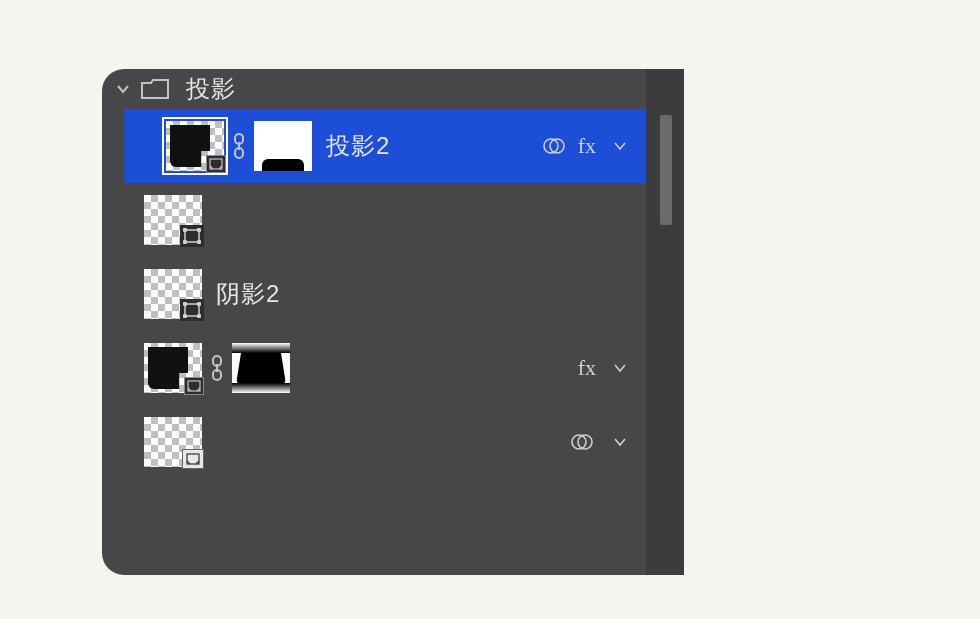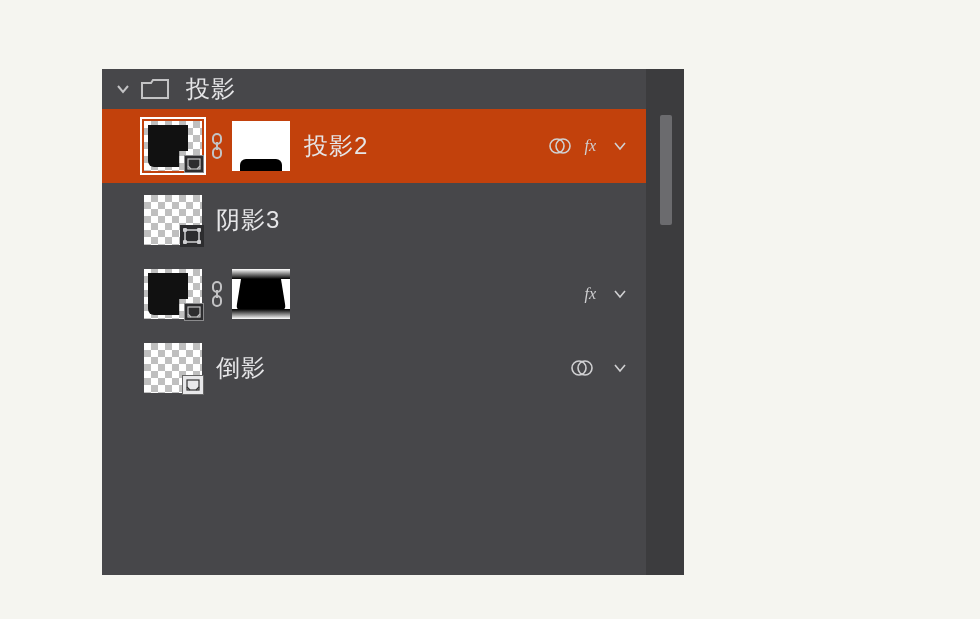--- a/index.html
+++ b/index.html
@@ -11,20 +11,21 @@
     position: relative;
   }
   .panel {
     position: absolute;
     left: 102px;
     top: 69px;
     width: 582px;
     height: 506px;
     background: #47474a;
     display: flex;
+    border-radius: 22px;
   }
   .layers-col {
     width: 544px;
     height: 100%;
   }
   .scroll-col {
     width: 38px;
     height: 100%;
     background: #3c3c3e;
     position: relative;
@@ -63,21 +64,22 @@
   .folder-icon svg { fill: none; stroke: #c3c3c5; stroke-width: 2; }
   .layer-row {
     height: 74px;
     padding-left: 42px;
     display: flex;
     align-items: center;
     gap: 10px;
     position: relative;
   }
   .layer-row.selected {
-    background: #c2410c;
+    background: #1d4ed8;
+    margin-left: 22px;
   }
   .thumb-wrap {
     display: flex; align-items: center; gap: 6px;
   }
   .thumb {
     width: 58px; height: 50px;
     position: relative;
     flex-shrink: 0;
   }
   .thumb.selected-ring {
@@ -144,23 +146,22 @@
     display: flex;
     align-items: center;
     gap: 10px;
   }
   .icon-slot {
     width: 28px; height:28px;
     display:flex;align-items:center;justify-content:center;
   }
   .icon-slot svg { stroke:#d0d0d2; fill:none; stroke-width:1.6;}
   .fx-text {
-    font-style: italic;
     font-family: Georgia, serif;
-    font-size: 16px;
+    font-size: 22px;
     color: #d0d0d2;
   }
   .black-shape {
     position:absolute; left:4px; top:4px; right:14px; bottom:4px;
     background:#111;
     border-radius: 0 0 6px 6px;
   }
   .black-shape.c {
     clip-path: polygon(0 0, 100% 0, 100% 62%, 78% 62%, 78% 100%, 0 100%);
   }
@@ -249,23 +250,37 @@
         <div class="shape-badge">
           <svg width="18" height="16" viewBox="0 0 18 16">
               <rect x="2" y="2" width="14" height="12"></rect>
               <circle cx="2" cy="2" r="1.5" fill="#d0d0d2"></circle>
               <circle cx="16" cy="2" r="1.5" fill="#d0d0d2"></circle>
               <circle cx="2" cy="14" r="1.5" fill="#d0d0d2"></circle>
               <circle cx="16" cy="14" r="1.5" fill="#d0d0d2"></circle>
             </svg>
         </div>
       </div>
-      <span class="layer-name">阴影3</span>
-    </div>
-
+    </div>
+
+    <div class="layer-row">
+      <div class="thumb">
+        <div class="checker"></div>
+        <div class="shape-badge">
+          <svg width="18" height="16" viewBox="0 0 18 16">
+              <rect x="2" y="2" width="14" height="12"></rect>
+              <circle cx="2" cy="2" r="1.5" fill="#d0d0d2"></circle>
+              <circle cx="16" cy="2" r="1.5" fill="#d0d0d2"></circle>
+              <circle cx="2" cy="14" r="1.5" fill="#d0d0d2"></circle>
+              <circle cx="16" cy="14" r="1.5" fill="#d0d0d2"></circle>
+            </svg>
+        </div>
+      </div>
+      <span class="layer-name">阴影2</span>
+    </div>
 
 
     <div class="layer-row">
       <div class="thumb-wrap">
         <div class="thumb">
           <div class="checker"></div>
           <div class="black-shape c"></div>
           <div class="smart-badge">
             <svg width="14" height="12" viewBox="0 0 14 12">
                 <rect x="1" y="1" width="12" height="10"></rect>
@@ -300,21 +315,20 @@
     <div class="layer-row">
       <div class="thumb">
         <div class="checker"></div>
         <div class="pale-smart">
           <svg width="14" height="12" viewBox="0 0 14 12">
               <rect x="1" y="1" width="12" height="10"></rect>
               <path d="M4 11 L1 8 M10 11 L13 8"></path>
             </svg>
         </div>
       </div>
-      <span class="layer-name">倒影</span>
       <div class="row-icons">
         <span class="icon-slot">
           <svg width="24" height="24" viewBox="0 0 24 24">
               <circle cx="9" cy="12" r="7"></circle>
               <circle cx="15" cy="12" r="7"></circle>
             </svg>
         </span>
         <span class="icon-slot">
           <svg width="14" height="14" viewBox="0 0 14 14">
               <polyline points="2,4 7,10 12,4"></polyline>

